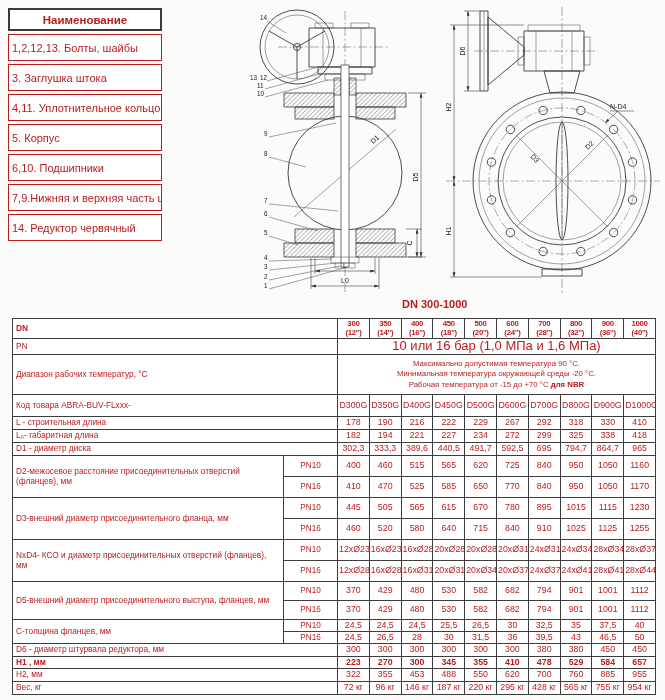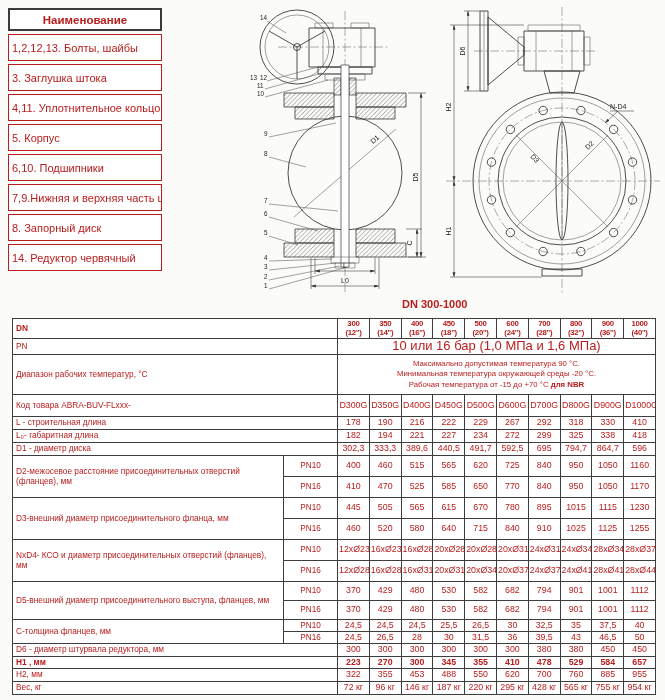--- a/index.html
+++ b/index.html
@@ -39,21 +39,20 @@
 
   <div class="parts">
     <div class="hd">Наименование</div>
     <div id="parts-items">
         <div class="it">1,2,12,13. Болты, шайбы</div>
         <div class="it">3. Заглушка штока</div>
         <div class="it">4,11. Уплотнительное кольцо</div>
         <div class="it">5. Корпус</div>
         <div class="it">6,10. Подшипники</div>
         <div class="it">7,9.Нижняя и верхняя часть штока</div>
-        <div class="it">8. Запорный диск</div>
         <div class="it">14. Редуктор червячный</div>
       </div>
   </div>
 
   <svg class="dwg" style="left:168px;top:5px;width:270px;height:292px" viewBox="0 0 270 292">
     <defs>
       <pattern id="pa" patternUnits="userSpaceOnUse" width="4.5" height="4.5">
         <path d="M0,4.5 L4.5,0" stroke="#606060" stroke-width="0.55"></path>
       </pattern>
       <marker id="ara" markerWidth="9" markerHeight="7" refX="8" refY="2.5" orient="auto-start-reverse">
@@ -307,21 +306,21 @@
           <td class="lbl" colspan="2">D1 - диаметр диска</td>
           <td class="val">302,3</td>
           <td class="val">333,3</td>
           <td class="val">389,6</td>
           <td class="val">440,5</td>
           <td class="val">491,7</td>
           <td class="val">592,5</td>
           <td class="val">695</td>
           <td class="val">794,7</td>
           <td class="val">864,7</td>
-          <td class="val">596</td>
+          <td class="val">965</td>
         </tr>
         <tr style="height: 21px;">
           <td class="lbl" rowspan="2">D2-межосевое расстояние присоединительных отверстий (фланцев), мм</td>
           <td class="pn">PN10</td>
           <td class="val">400</td>
           <td class="val">460</td>
           <td class="val">515</td>
           <td class="val">565</td>
           <td class="val">620</td>
           <td class="val">725</td>

